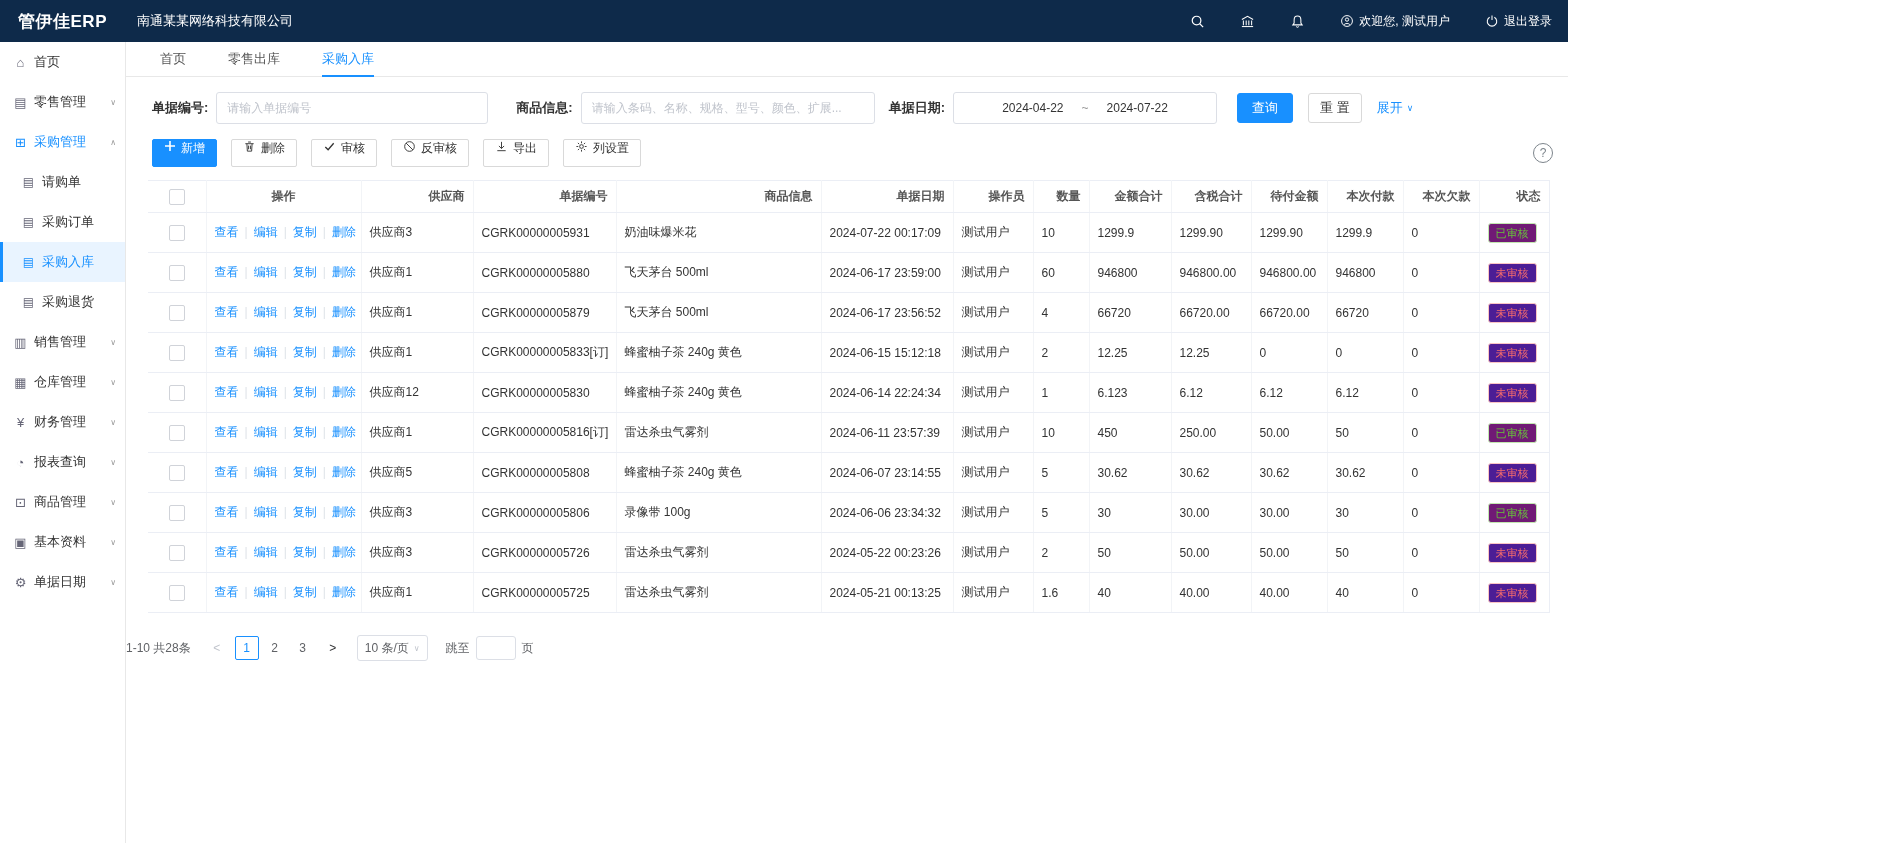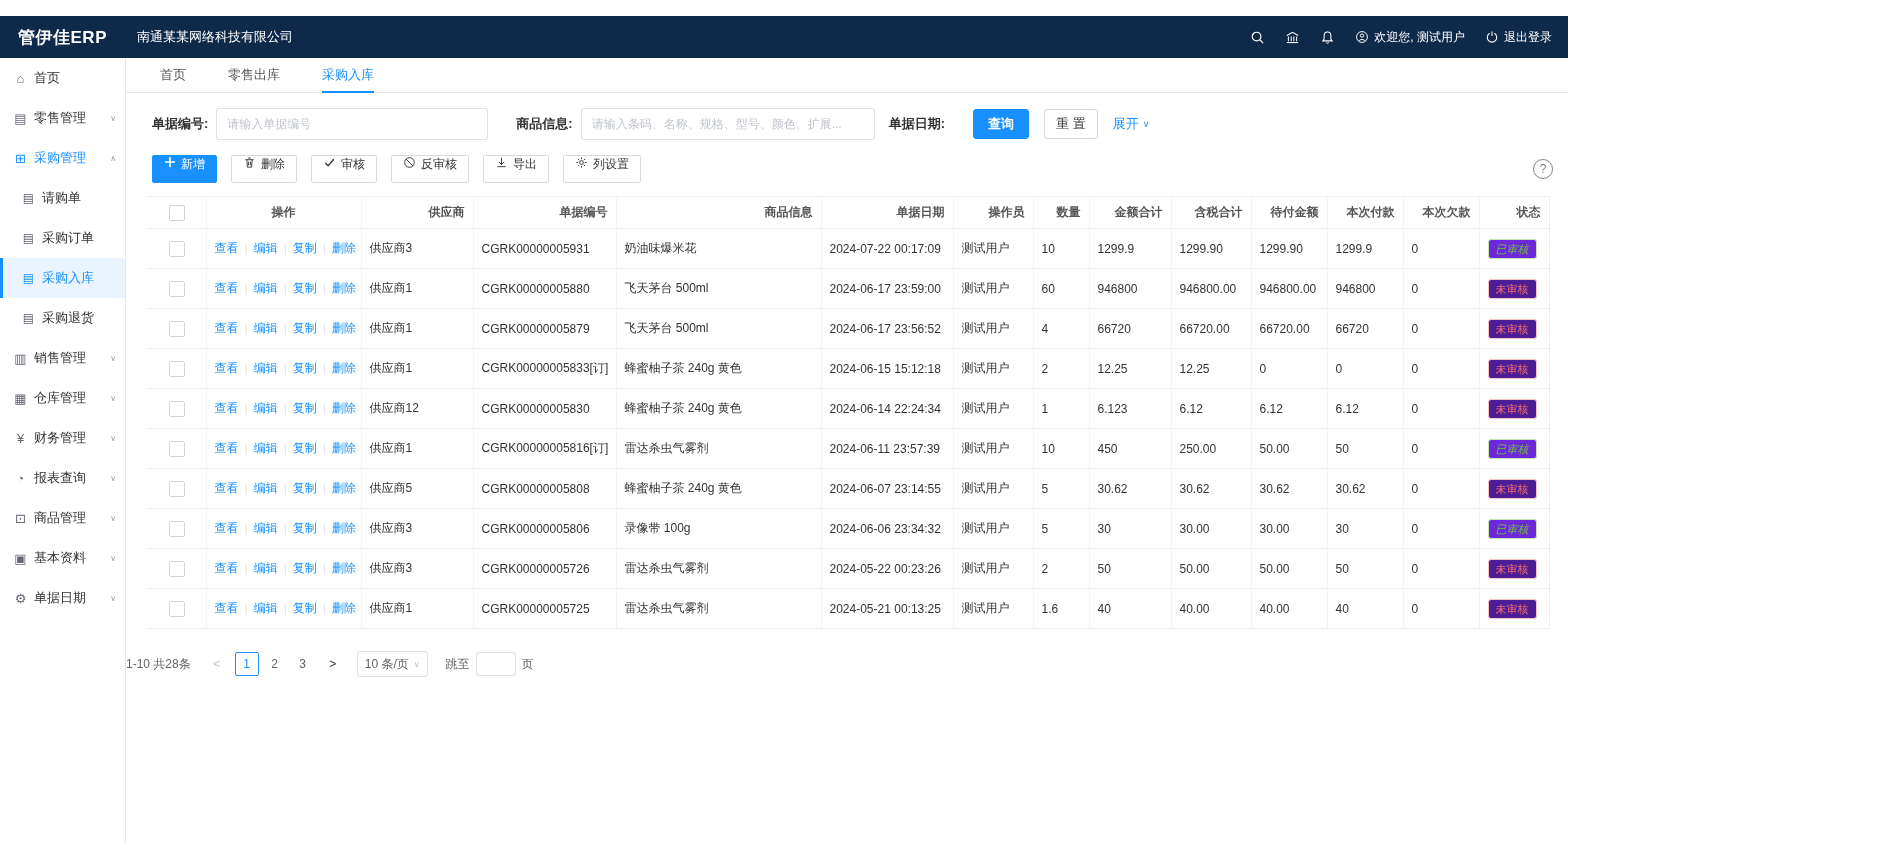--- a/index.html
+++ b/index.html
@@ -1,23 +1,23 @@
 <!DOCTYPE html>
 <html><head>
 <meta charset="utf-8">
 <style>
   html,body{margin:0;padding:0;}
   body{width:1895px;height:843px;background:#fff;font-family:"Liberation Sans","DejaVu Sans",sans-serif;overflow:hidden;}
   .app{width:1568px;height:843px;display:flex;flex-direction:column;}
 
   
-  .topbar{height:42px;background:#0e2a4a;display:flex;align-items:center;flex-shrink:0;margin-top:16px;}
+  .topbar{height:42px;background:#0e2a4a;display:flex;align-items:center;flex-shrink:0;}
   .logo{width:125px;color:#fff;font-size:17px;font-weight:bold;text-align:center;letter-spacing:.5px;}
   .company{color:#fff;font-size:13px;margin-left:12px;}
-  .top-right{margin-left:auto;display:flex;align-items:center;gap:20px;padding-right:16px;color:#fff;font-size:12px;}
+  .top-right{margin-left:auto;display:flex;align-items:center;gap:35px;padding-right:16px;color:#fff;font-size:12px;}
   .top-icon{display:inline-flex;align-items:center;cursor:pointer;}
   .top-user{display:inline-flex;align-items:center;gap:5px;cursor:pointer;white-space:nowrap;}
 
   
   .layout{flex:1;display:flex;min-height:0;}
   .sidebar{width:125px;border-right:1px solid #e8e8e8;background:#fff;flex-shrink:0;}
   .side-item,.side-sub{height:40px;display:flex;align-items:center;font-size:13px;color:#333;cursor:pointer;padding:0 9px 0 13px;}
   .side-icon{width:15px;margin-right:6px;color:#667;font-size:13px;display:inline-block;text-align:center;flex-shrink:0;}
   .side-chev{margin-left:auto;font-size:8px;color:#999;}
   .side-sub{padding-left:21px;}
@@ -36,21 +36,21 @@
   
   .filterbar{display:flex;align-items:center;padding:15px 15px 15px 26px;flex-shrink:0;}
   .f-label{font-size:13px;color:#333;font-weight:600;margin-right:8px;white-space:nowrap;}
   .f-input{height:30px;border:1px solid #dcdfe6;border-radius:3px;padding:0 10px;font-size:12px;color:#333;outline:none;font-family:inherit;}
   .f-input::placeholder{color:#c0c4cc;}
   .f-input.bill{width:250px;margin-right:28px;}
   .f-input.product{width:272px;margin-right:14px;}
   .date-range{width:262px;height:30px;border:1px solid #dcdfe6;border-radius:3px;display:flex;align-items:center;justify-content:center;gap:18px;font-size:12px;color:#333;cursor:pointer;}
   .date-sep{color:#999;}
   .btn{height:30px;border-radius:3px;font-size:13px;cursor:pointer;font-family:inherit;}
-  .btn.primary{background:#1890ff;border:1px solid #1890ff;color:#fff;padding:0 14px;margin-left:20px;font-weight:bold;}
+  .btn.primary{background:#1890ff;border:1px solid #1890ff;color:#fff;padding:0 14px;margin-left:20px;}
   .btn.plain{background:#fff;border:1px solid #d9d9d9;color:#333;padding:0 11px;margin-left:15px;}
   .expand-link{color:#1890ff;font-size:13px;margin-left:15px;cursor:pointer;display:inline-flex;align-items:center;gap:4px;white-space:nowrap;}
   .chev-blue{font-size:9px;}
 
   
   .toolbar{display:flex;align-items:center;padding:0 15px 13px 26px;flex-shrink:0;}
   #tb-buttons{display:flex;gap:14px;}
   .tb-btn{height:28px;border:1px solid #d9d9d9;border-radius:2px;background:#fff;display:inline-flex;align-items:flex-start;gap:5px;padding:0 11px;font-size:12px;color:#333;cursor:pointer;font-family:inherit;}
   .tb-btn.primary{background:#1890ff;border-color:#1890ff;color:#fff;}
   .tb-icon{display:inline-flex;align-items:center;font-size:13px;line-height:1;}
@@ -60,21 +60,21 @@
   .table-wrap{padding-left:22px;flex-shrink:0;}
   table{border-collapse:collapse;table-layout:fixed;width:1401px;font-size:12px;color:#333;}
   th{height:31px;font-weight:bold;color:#555;text-align:right;padding:0 8px;border-top:1px solid #ebeef5;border-bottom:1px solid #ebeef5;border-right:1px solid #f2f4f7;white-space:nowrap;overflow:hidden;}
   td{height:39px;padding:0 8px;border-bottom:1px solid #ebeef5;border-right:1px solid #f2f4f7;white-space:nowrap;overflow:hidden;}
   th:last-child,td:last-child{border-right:1px solid #ebeef5;}
   .c-center{text-align:center;}
   .checkbox{display:inline-block;width:14px;height:14px;border:1px solid #d0d3d9;border-radius:2px;background:#fff;cursor:pointer;vertical-align:middle;}
   .lnk{color:#1890ff;cursor:pointer;text-decoration:none;}
   .sep{color:#dfe3e8;margin:0 6px;}
   .badge{display:inline-block;height:20px;line-height:18px;padding:0 7px;font-size:11px;border-radius:3px;border:1px solid;box-sizing:border-box;}
-  .badge.success{color:#67c23a;border-color:#c2e7b0;background:#6d28d9;font-style:italic;}
+  .badge.success{color:#67c23a;border-color:#c2e7b0;background:#701a75;}
   .badge.danger{color:#f56c6c;border-color:#fbc4c4;background:#4c1d95;}
 
   
   .pagination{display:flex;align-items:center;padding:22px 15px 0 0;font-size:12px;color:#606266;gap:6px;}
   .pg-total{margin-right:10px;}
   .pg-arrow{width:20px;text-align:center;cursor:pointer;color:#303133;}
   .pg-arrow.disabled{color:#c0c4cc;}
   .pg-page{min-width:22px;height:22px;line-height:22px;text-align:center;cursor:pointer;border:1px solid transparent;border-radius:2px;margin:0 2px;display:inline-block;}
   .pg-page.active{border-color:#1890ff;color:#1890ff;}
   .pg-size{height:24px;border:1px solid #dcdfe6;border-radius:3px;display:inline-flex;align-items:center;gap:5px;padding:0 7px;margin-left:8px;cursor:pointer;color:#606266;}
@@ -207,20 +207,25 @@
           <div class="tab">零售出库</div>
           <div class="tab active">采购入库</div>
         </div>
 
       <div class="filterbar">
         <span class="f-label">单据编号:</span>
         <input class="f-input bill" placeholder="请输入单据编号" style="">
         <span class="f-label">商品信息:</span>
         <input class="f-input product" placeholder="请输入条码、名称、规格、型号、颜色、扩展..." style="">
         <span class="f-label">单据日期:</span>
+        <div class="date-range">
+          <span>2024-04-22</span>
+          <span class="date-sep">~</span>
+          <span>2024-07-22</span>
+        </div>
         <button class="btn primary">查询</button>
         <button class="btn plain">重 置</button>
         <span class="expand-link">
           <span>展开</span>
           <span class="chev-blue">∨</span>
         </span>
       </div>
 
       <div class="toolbar">
         <span id="tb-buttons" style="display: flex; gap: 14px;">

